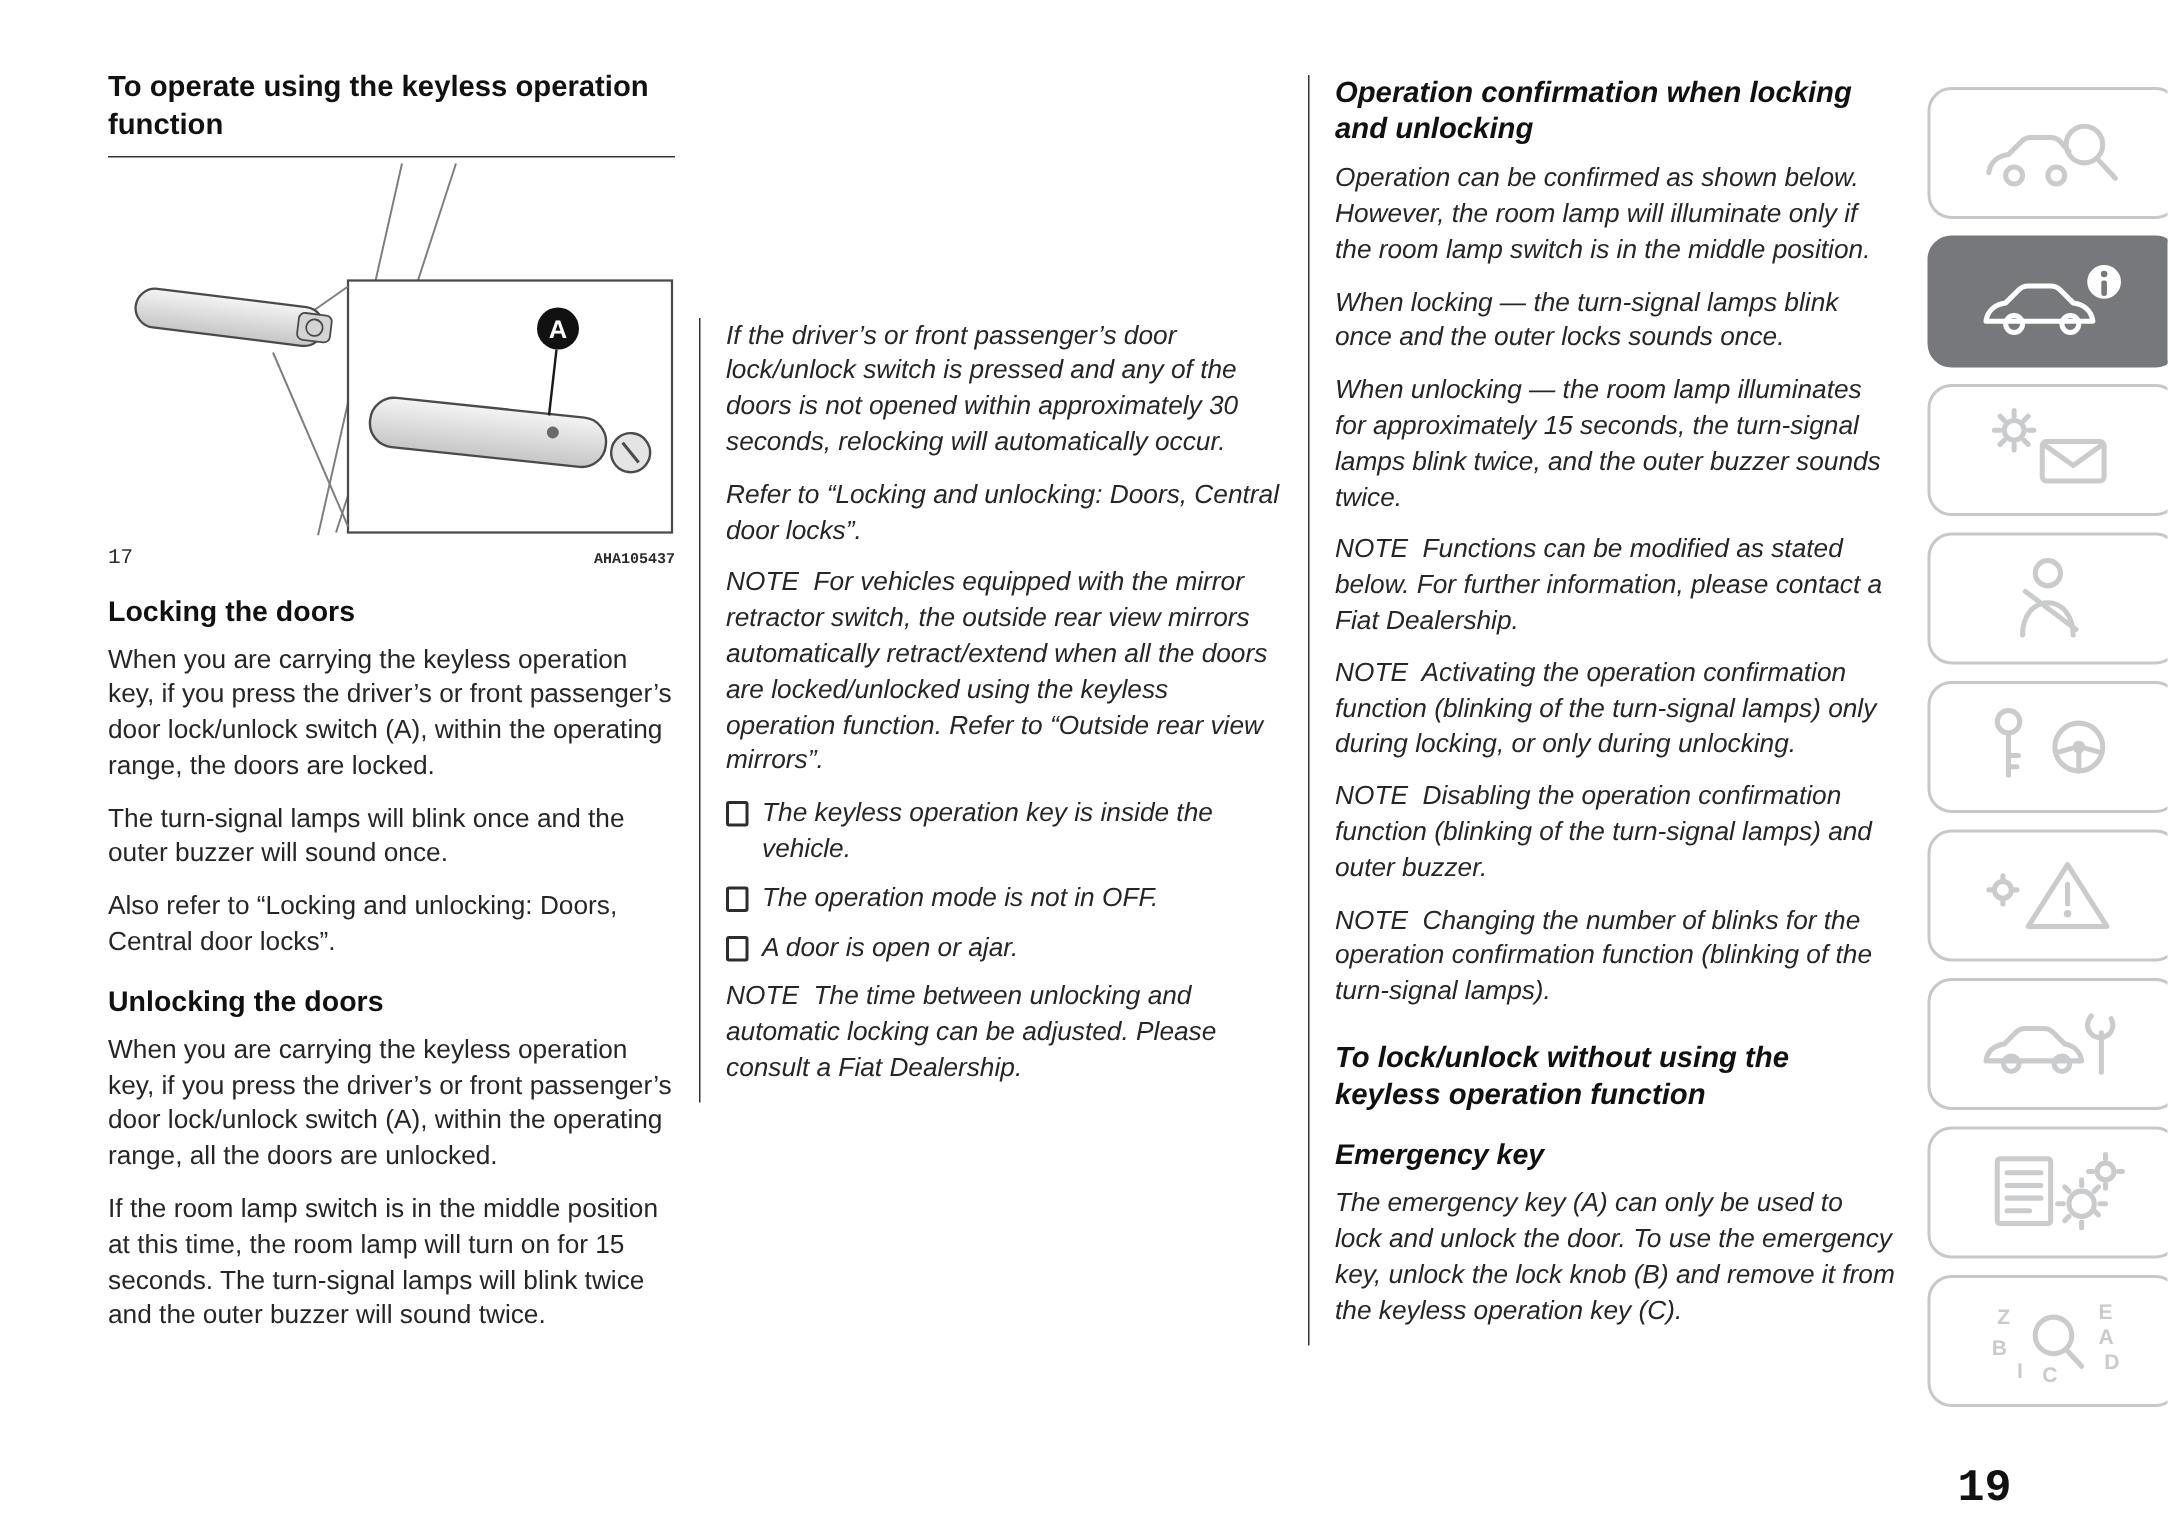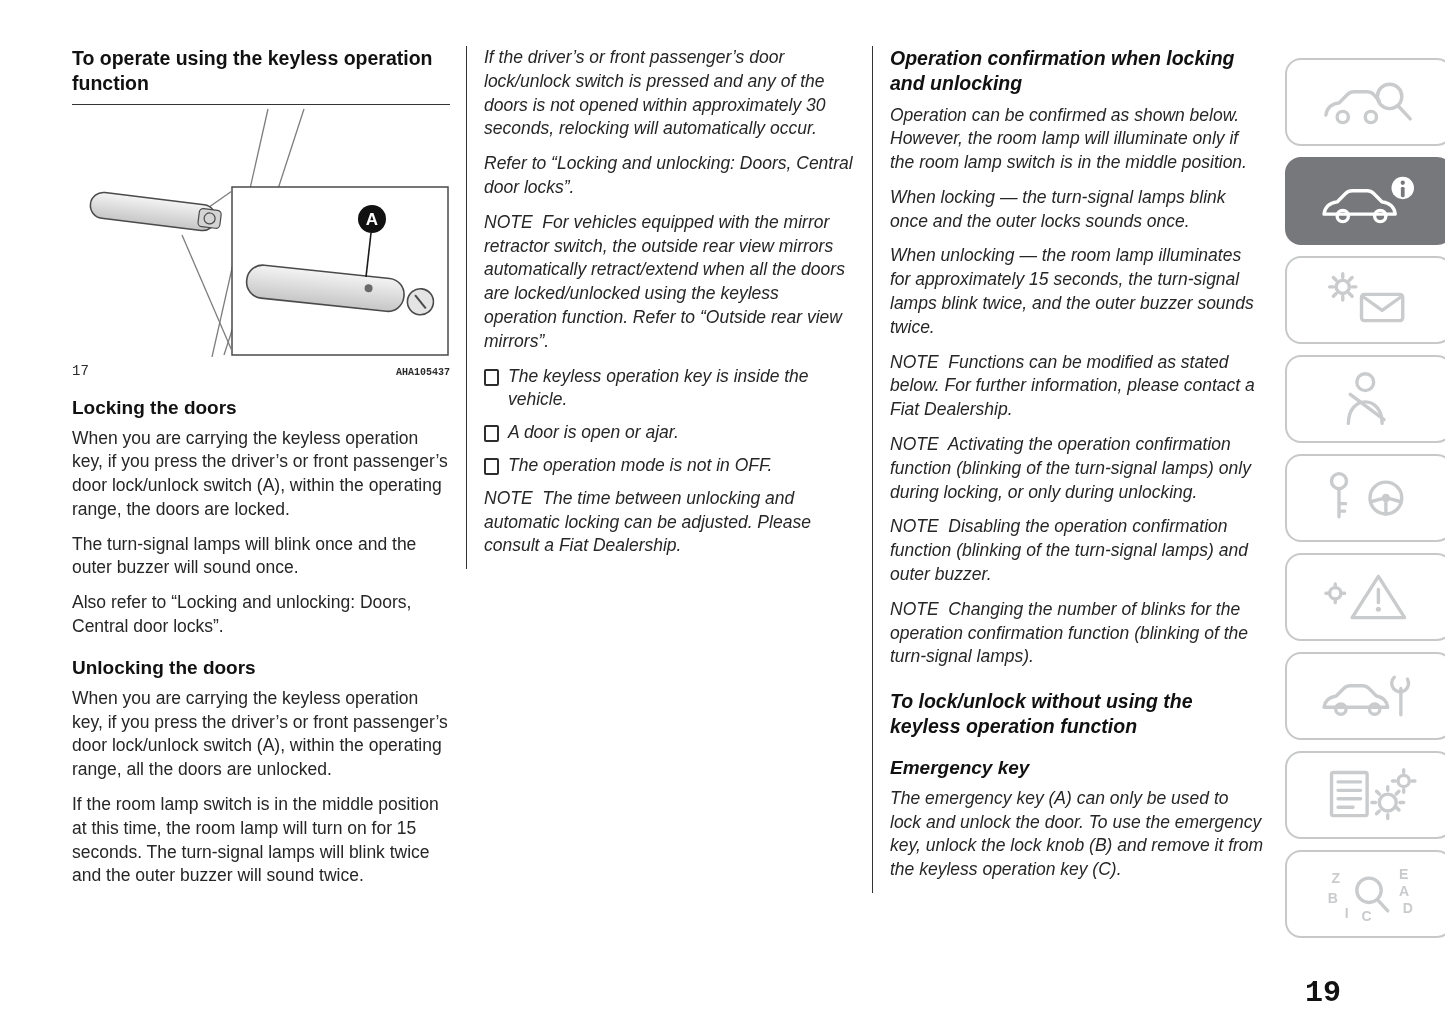--- a/index.html
+++ b/index.html
@@ -8,21 +8,21 @@
     background: #ffffff;
     overflow: hidden;
     font-family: "Liberation Sans", sans-serif;
     color: #262626;
     position: relative;
   }
   .columns {
     position: absolute;
     top: 46px; left: 72px;
     display: flex;
-    align-items: flex-start;
+    align-items: center;
   }
   .col { width: 378px; }
   .col-2, .col-3 {
     border-left: 1.5px solid #333333;
     margin-left: 16px;
     padding-left: 17px;
     width: 372px;
     font-style: italic;
   }
   .col-3 { width: 374px; }
@@ -176,25 +176,25 @@
     <p>If the driver’s or front passenger’s door lock/unlock switch is pressed and any of the doors is not opened within approximately 30 seconds, relocking will automatically occur.</p>
     <p>Refer to “Locking and unlocking: Doors, Central door locks”.</p>
     <p>NOTE&nbsp; For vehicles equipped with the mirror retractor switch, the outside rear view mirrors automatically retract/extend when all the doors are locked/unlocked using the keyless operation function. Refer to “Outside rear view mirrors”.</p>
 
     <div class="bullet-item">
       <span class="bullet"></span>
       <span>The keyless operation key is inside the vehicle.</span>
     </div>
     <div class="bullet-item">
       <span class="bullet"></span>
-      <span>A door is open or ajar.</span>
+      <span>The operation mode is not in OFF.</span>
     </div>
     <div class="bullet-item">
       <span class="bullet"></span>
-      <span>The operation mode is not in OFF.</span>
+      <span>A door is open or ajar.</span>
     </div>
 
     <p>NOTE&nbsp; The time between unlocking and automatic locking can be adjusted. Please consult a Fiat Dealership.</p>
   </section>
 
   <section class="col col-3">
     <h2 class="h-main">Operation confirmation when locking and unlocking</h2>
     <p>Operation can be confirmed as shown below. However, the room lamp will illuminate only if the room lamp switch is in the middle position.</p>
     <p>When locking — the turn-signal lamps blink once and the outer locks sounds once.</p>
     <p>When unlocking — the room lamp illuminates for approximately 15 seconds, the turn-signal lamps blink twice, and the outer buzzer sounds twice.</p>

